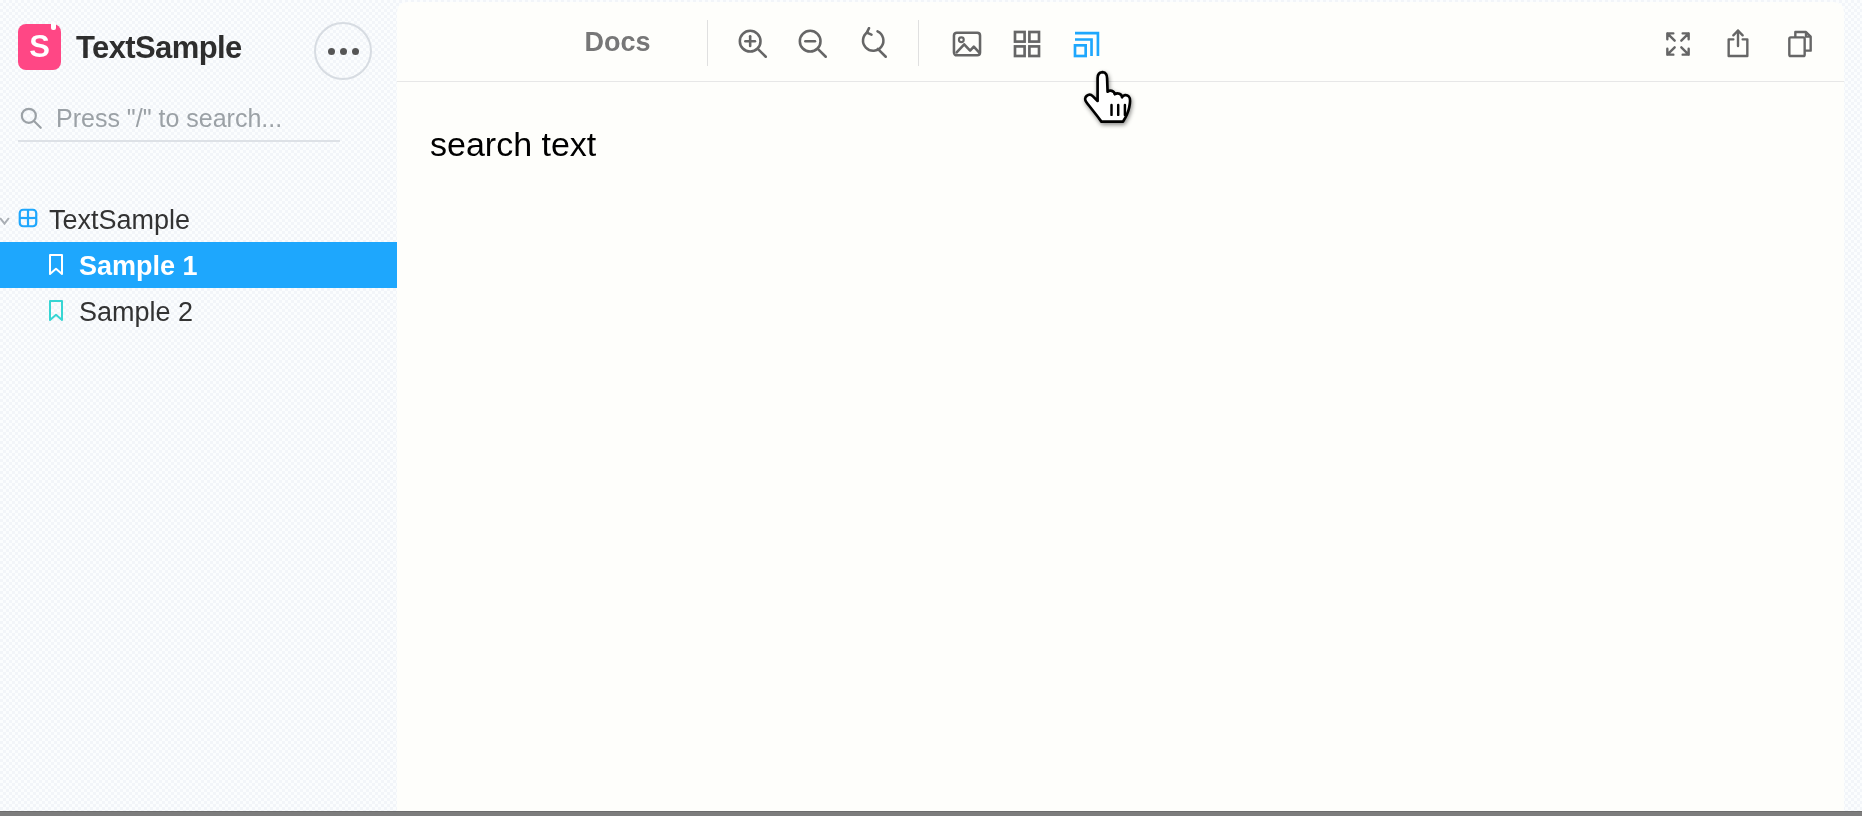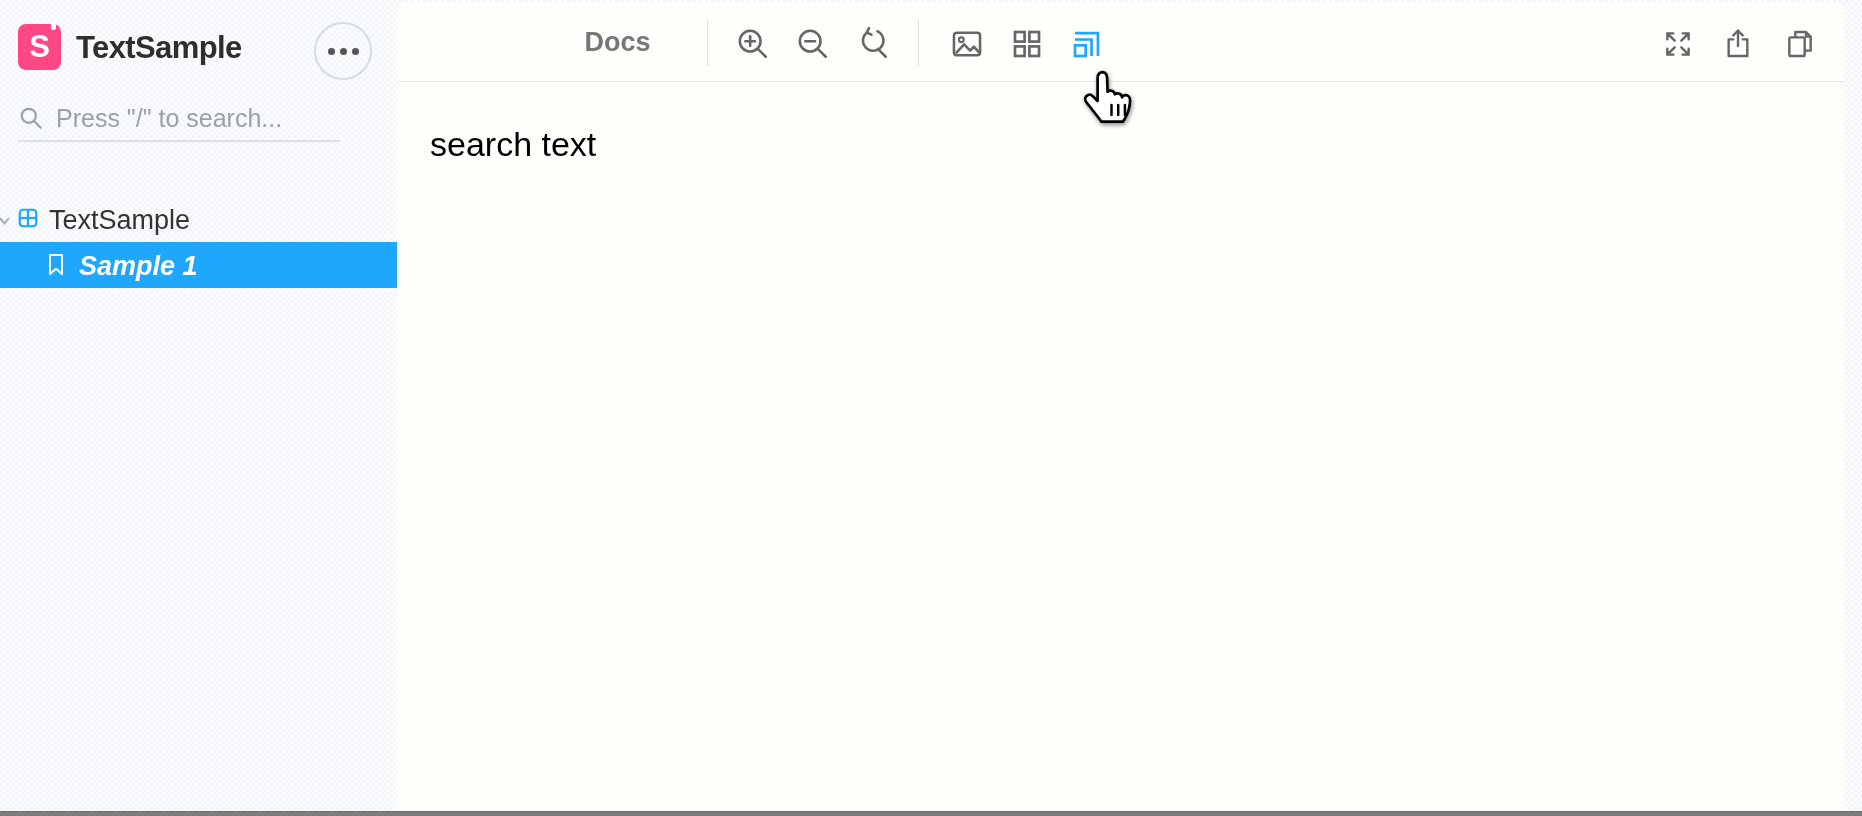--- a/index.html
+++ b/index.html
@@ -50,21 +50,21 @@
   }
   .search-field input::placeholder { color:#9ba1a6; }
 
   .tree { position:absolute; left:0; top:196px; width:100%; }
   .tree-row { position:relative; width:100%; height:46px; font-size:27px; }
   .tree-row .caret-icon { position:absolute; left:-3px; top:17px; }
   .tree-row .node-icon { position:absolute; top:11px; }
   .row-component .node-icon { left:17px; }
   .row-story .node-icon { left:47px; }
   .row-component .node-label { position:absolute; left:49px; top:9px; color:#333; }
-  .row-story .node-label { position:absolute; left:79px; top:9px; color:#333;font-style:italic; }
+  .row-story .node-label { position:absolute; left:79px; top:9px; color:#333; }
   .tree-row.selected { background:var(--accent,#1EA7FD); }
   .tree-row.selected .node-label { color:#fff; font-weight:700; }
 
   
   .main-panel {
     position:absolute; left:397px; top:2px; width:1447px; height:809px;
     background:#fefefb; border-radius:10px 10px 0 0;
   }
   .toolbar {
     position:absolute; left:0; top:0; width:100%; height:80px;
@@ -134,20 +134,26 @@
       <span class="node-label">TextSample</span>
     </div>
 
     <div class="tree-row row-story selected">
       <svg class="node-icon" width="18" height="24" viewBox="0 0 18 24">
         <path d="M3 2 h12 v19 l-6 -5.2 -6 5.2 z" fill="none" stroke="#ffffff" stroke-width="2" stroke-linejoin="round"></path>
       </svg>
       <span class="node-label">Sample 1</span>
     </div>
 
+    <div class="tree-row row-story">
+      <svg class="node-icon" width="18" height="24" viewBox="0 0 18 24">
+        <path d="M3 2 h12 v19 l-6 -5.2 -6 5.2 z" fill="none" stroke="#37D5D3" stroke-width="2" stroke-linejoin="round"></path>
+      </svg>
+      <span class="node-label">Sample 2</span>
+    </div>
 
   </div>
 </div>
 
 <div class="main-panel">
 
   <div class="toolbar">
 
     <div class="tab tab-docs">Docs</div>
 

